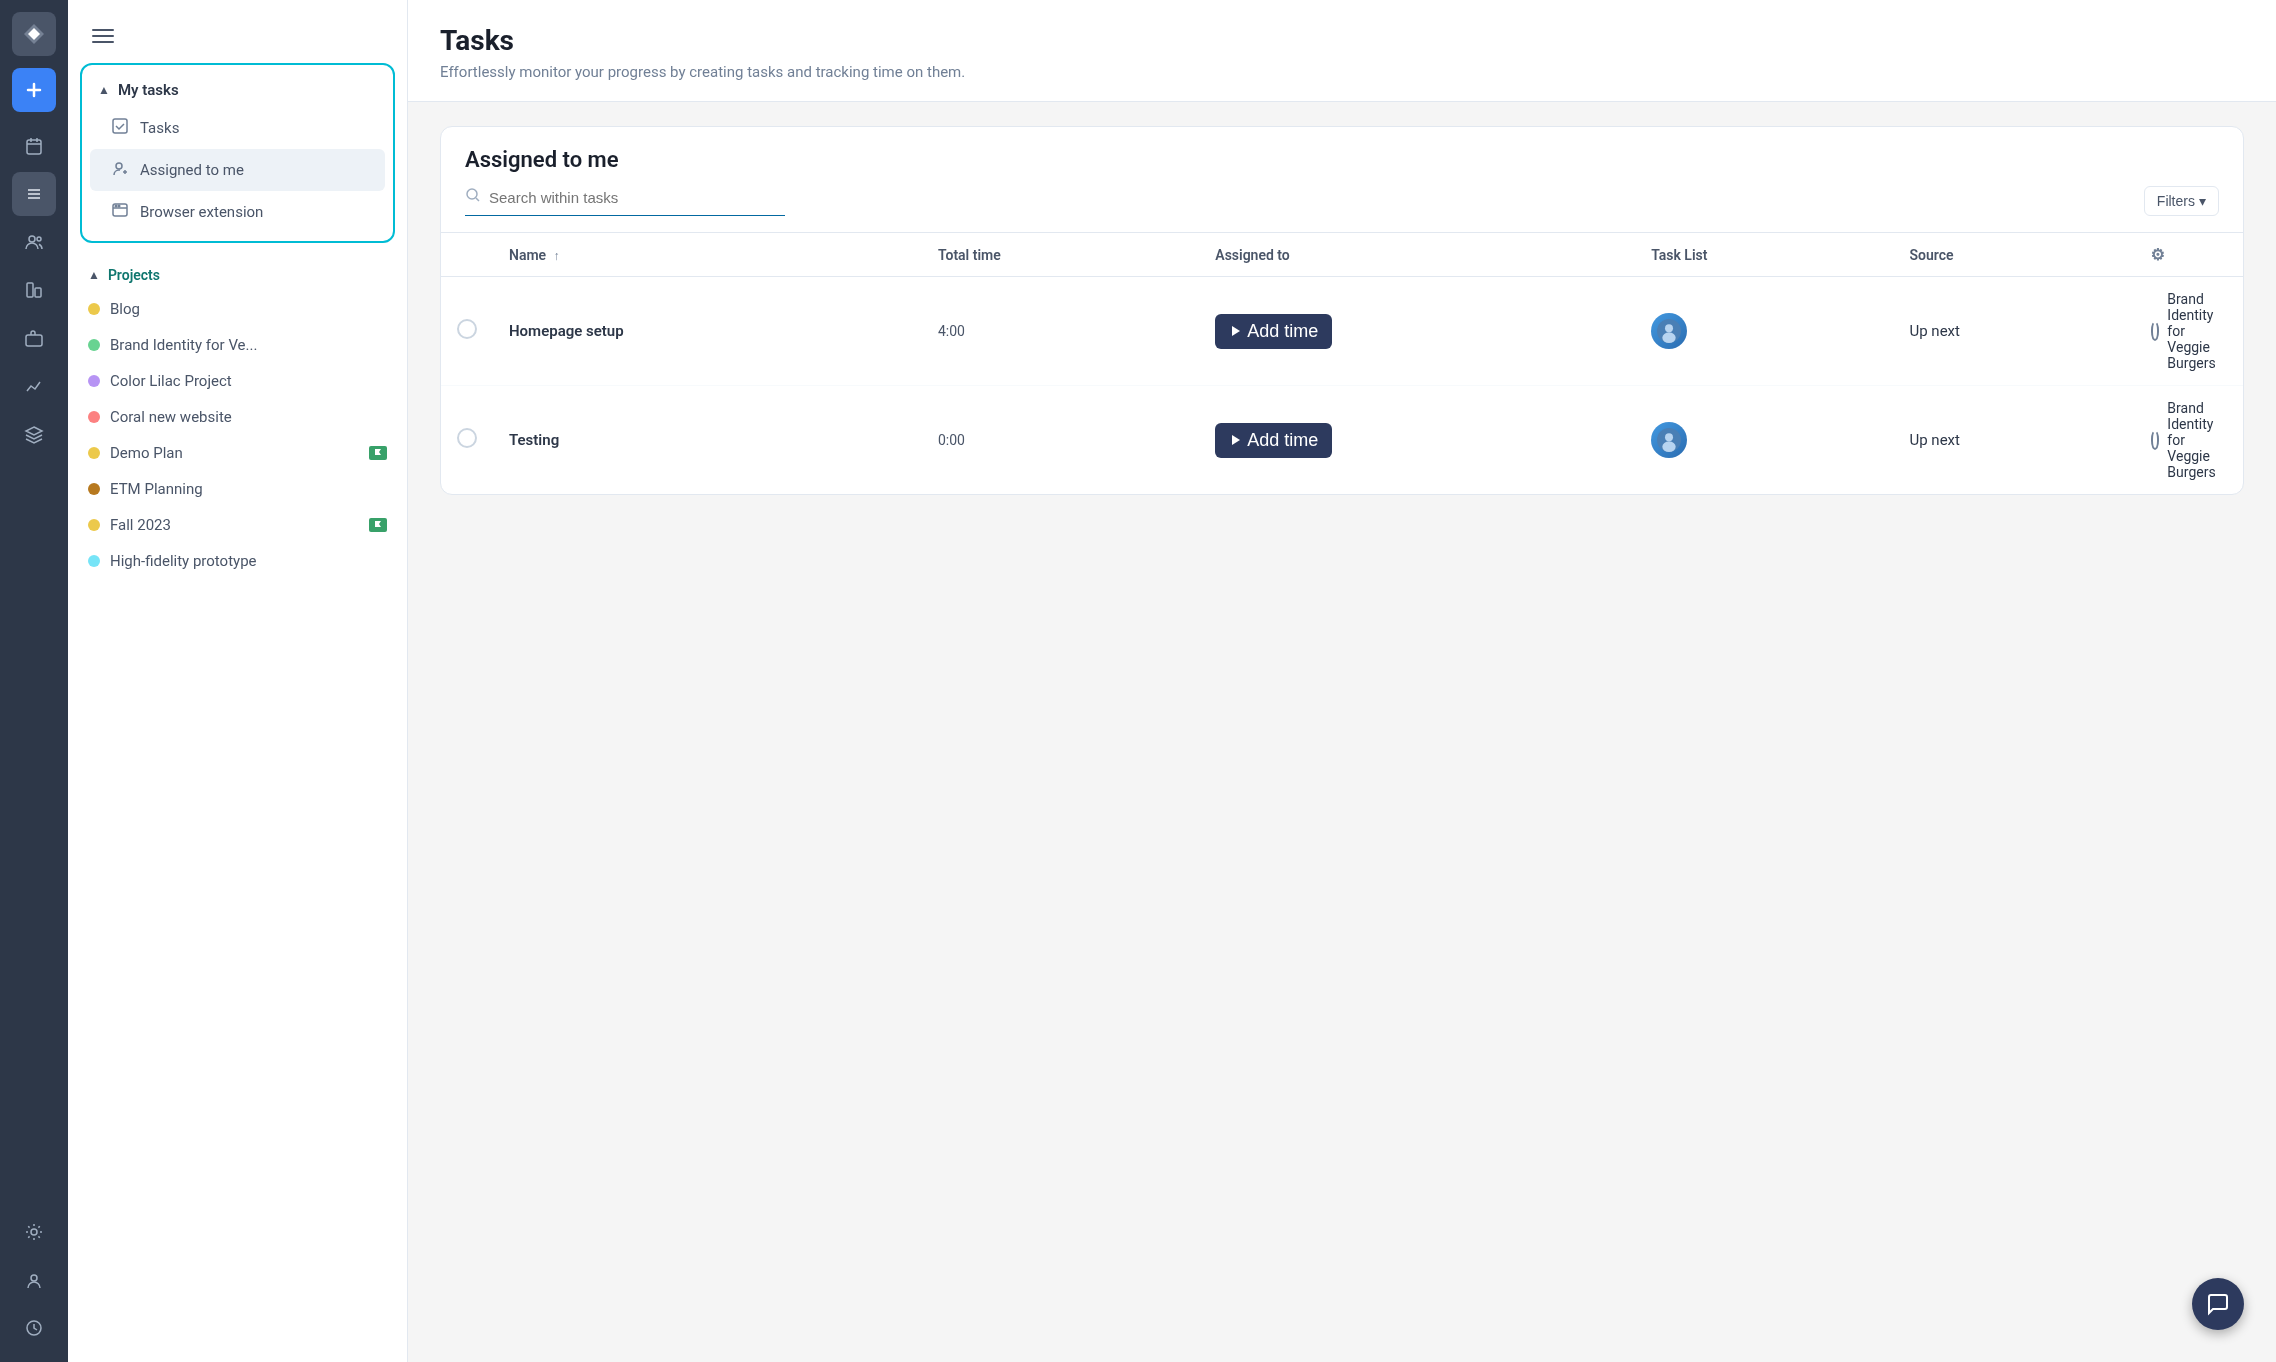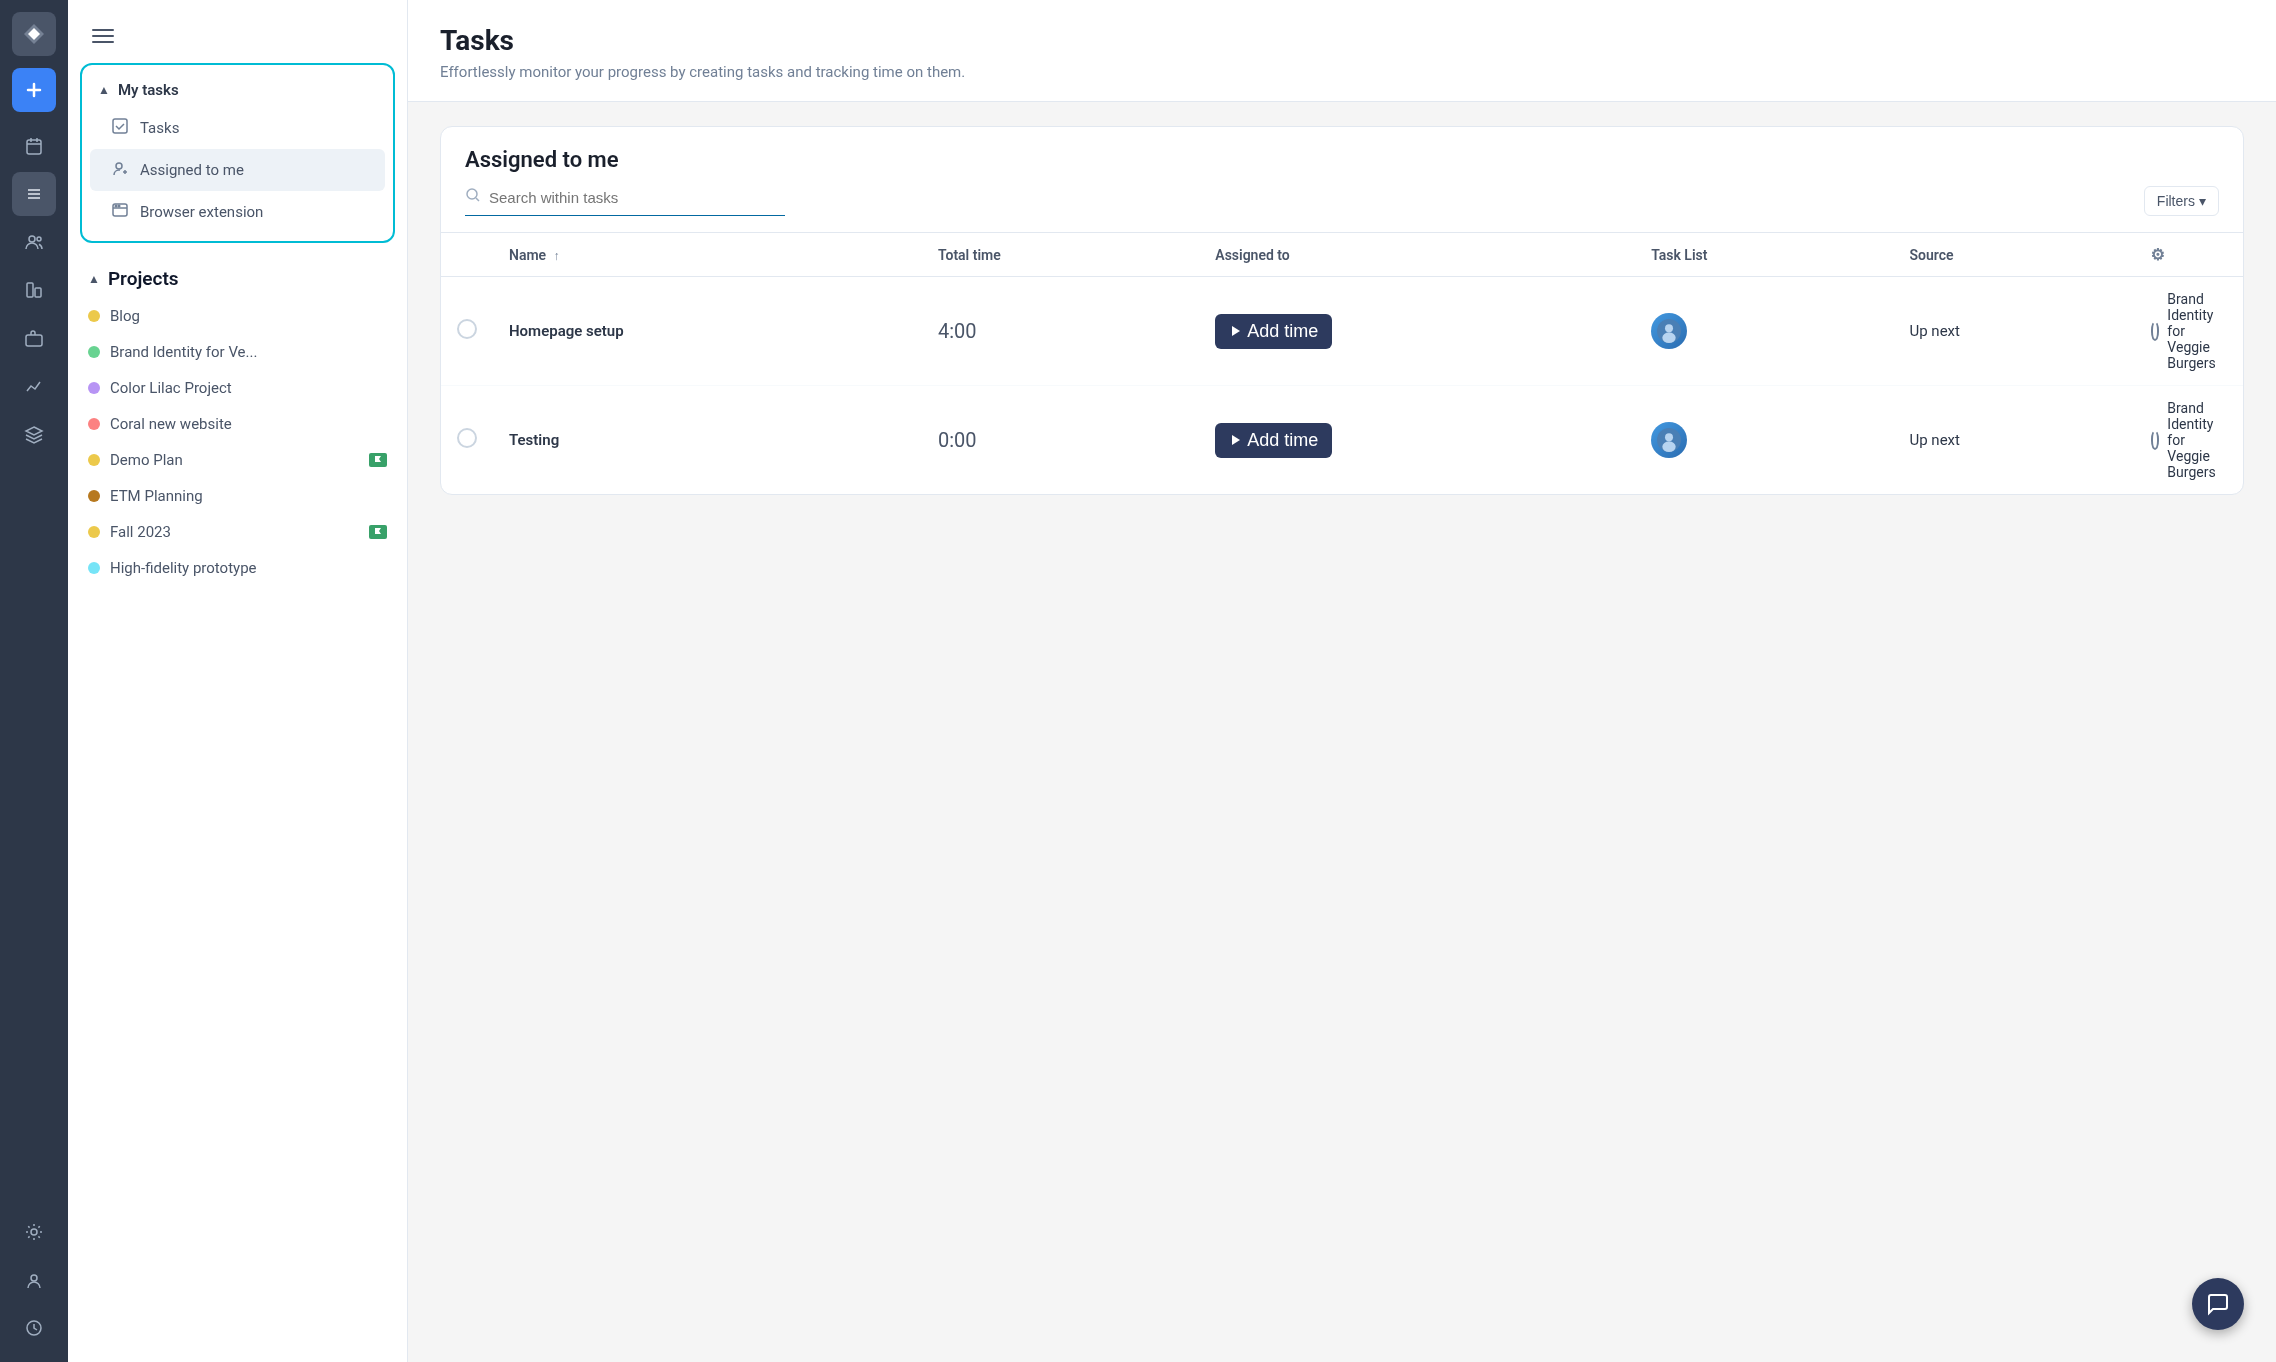--- a/index.html
+++ b/index.html
@@ -129,21 +129,21 @@
       padding: 8px 12px;
     }
     .projects-header {
       display: flex;
       align-items: center;
       gap: 8px;
       padding: 8px 8px;
       cursor: pointer;
     }
     .projects-header .chevron { color: #4a5568; font-size: 12px; }
-    .projects-header .section-title { font-size: 19px; font-weight: 600; color: #0f172a; }
+    .projects-header .section-title { font-size: 14px; font-weight: 600; color: #0f766e; }
 
     .project-item {
       display: flex;
       align-items: center;
       gap: 10px;
       padding: 9px 8px;
       cursor: pointer;
       border-radius: 6px;
       font-size: 15px;
       color: #4a5568;
@@ -280,21 +280,21 @@
     .task-name-cell {
       display: flex;
       align-items: center;
       gap: 10px;
     }
     .task-name-text {
       font-weight: 600;
       font-size: 15px;
     }
     .time-text {
-      font-size: 20px;
+      font-size: 14px;
       color: #4a5568;
     }
     .add-time-btn {
       background: #2d3a5e;
       color: white;
       border: none;
       border-radius: 6px;
       padding: 7px 14px;
       font-size: 18px;
       cursor: pointer;

